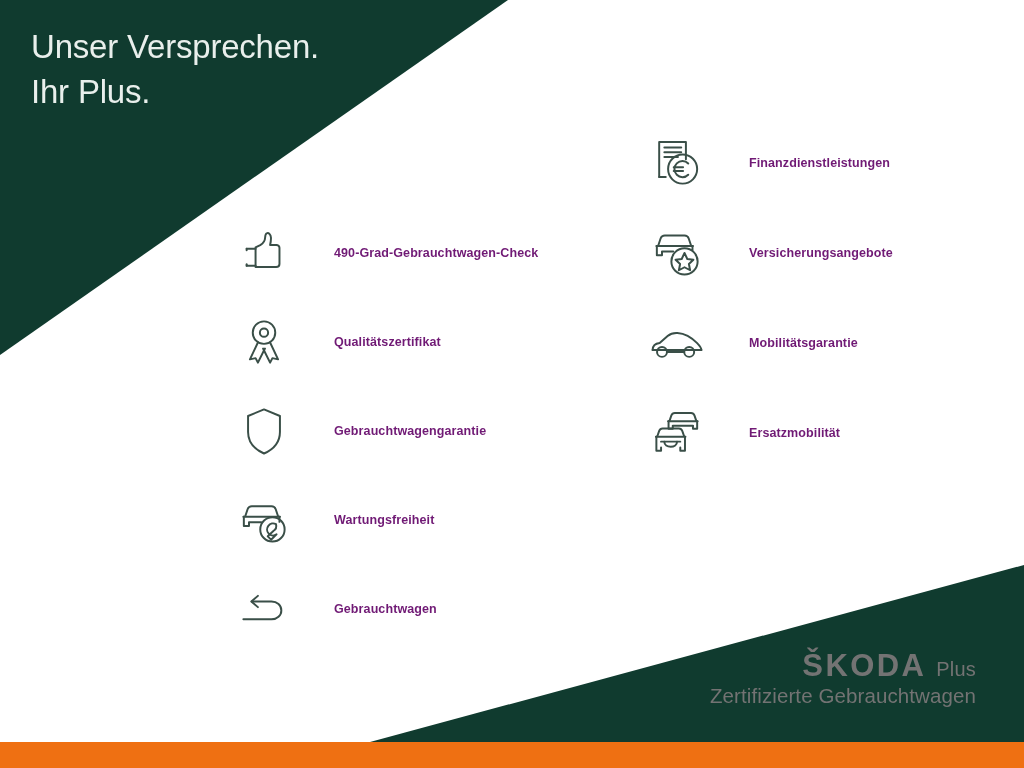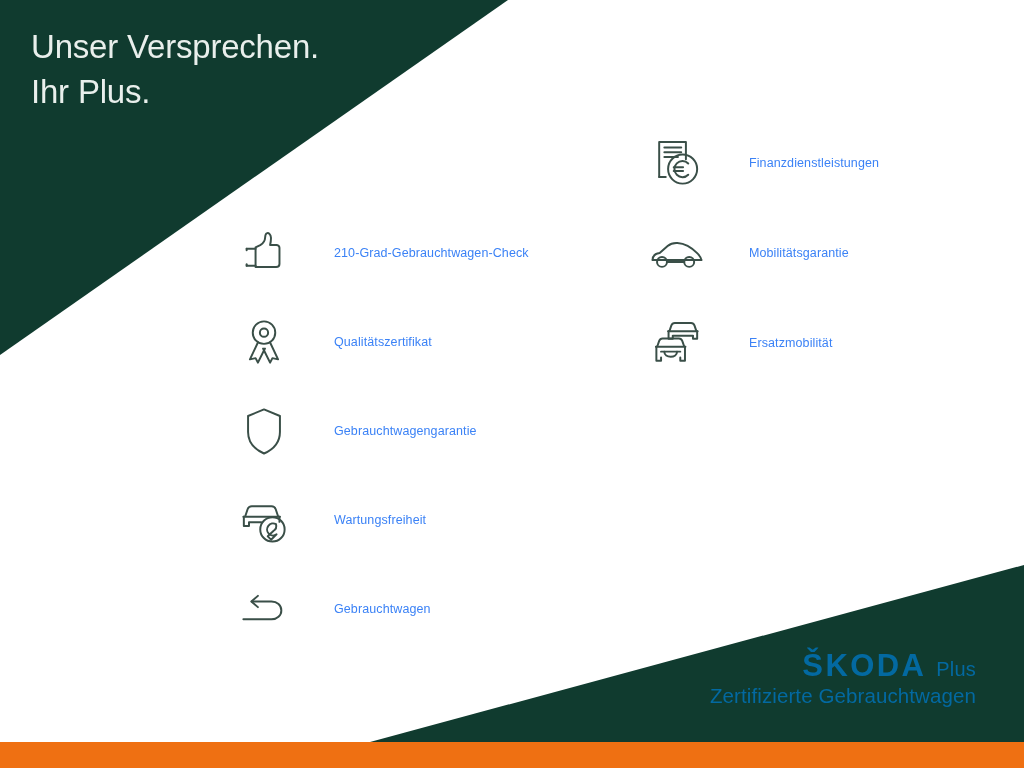--- a/index.html
+++ b/index.html
@@ -64,34 +64,34 @@
     justify-content: center;
   }
   .benefit-icon svg {
     display: block;
     width: 60px;
     height: 60px;
   }
   .benefit-label {
     margin-left: 38px;
     font-size: 12.5px;
-    font-weight: normal;
-    color: #3b82f6;
+    font-weight: bold;
+    color: #701a75;
     letter-spacing: 0.1px;
     white-space: nowrap;
   }
   #col-right .benefit-label { margin-left: 40px; }
 
   
   #brand {
     position: absolute;
     right: 48px;
     bottom: 60px;
     text-align: right;
-    color: #0369a1;
+    color: #737373;
   }
   .brand-row {
     display: flex;
     align-items: baseline;
     justify-content: flex-end;
     gap: 10px;
   }
   .brand-word {
     font-size: 31px;
     font-weight: bold;
@@ -132,21 +132,21 @@
     <div class="benefit">
       <span class="benefit-icon">
         <svg viewBox="0 0 64 64" fill="none" stroke="#3a4f48" stroke-width="2.1" stroke-linecap="round" stroke-linejoin="round">
           <path d="M23 26 L23 47 L45 47 C47 47 48.5 45.6 48.5 43.8 L48.5 26.5 C48.5 24.8 47 23.4 45.2 23.4 L38.5 23.4 C38.5 23.4 39.6 19 39.4 15.5 C39.2 12.4 37.2 10.5 35.4 10.8 C33.8 11.1 33.3 12.8 33.2 15.4 C33.1 18.6 31.2 21.6 28 23.6 L23 26 Z"></path>
           <path d="M23 27.5 L13.5 27.5"></path>
           <path d="M23 45.5 L13.5 45.5"></path>
           <path d="M13.5 27.5 L13.5 29"></path>
           <path d="M13.5 44 L13.5 45.5"></path>
         </svg>
       </span>
-      <span class="benefit-label">210-Grad-Gebrauchtwagen-Check</span>
+      <span class="benefit-label">490-Grad-Gebrauchtwagen-Check</span>
     </div>
 
     <div class="benefit">
       <span class="benefit-icon">
         <svg viewBox="0 0 64 64" fill="none" stroke="#3a4f48" stroke-width="2.1" stroke-linecap="round" stroke-linejoin="round">
           <circle cx="32" cy="22" r="12"></circle>
           <circle cx="32" cy="22" r="4.4"></circle>
           <path d="M25.5 32.5 L17 50.5 L23 49.2 L25.5 54 L33 39"></path>
           <path d="M38.5 32.5 L47 50.5 L41 49.2 L38.5 54 L31 39"></path>
         </svg>
@@ -202,20 +202,34 @@
           <path d="M18.5 25.5 L33 25.5"></path>
           <circle cx="38" cy="38.5" r="15.5"></circle>
           <path d="M44 32.5 A8.6 8.6 0 1 0 44 44.5"></path>
           <path d="M28.5 36.5 L38.5 36.5"></path>
           <path d="M28.5 40.5 L38.5 40.5"></path>
         </svg>
       </span>
       <span class="benefit-label">Finanzdienstleistungen</span>
     </div>
 
+    <div class="benefit">
+      <span class="benefit-icon">
+        <svg viewBox="0 0 64 64" fill="none" stroke="#3a4f48" stroke-width="2.1" stroke-linecap="round" stroke-linejoin="round">
+          <path d="M12 24 L14.5 16.5 C15.2 14.6 17 13.4 19 13.4 L40 13.4 C42 13.4 43.8 14.6 44.5 16.5 L47 24"></path>
+          <path d="M10 24.5 L49 24.5"></path>
+          <path d="M10.5 24.5 L10.5 34.5 L16 34.5 L16 31"></path>
+          <path d="M48.5 24.5 L48.5 29"></path>
+          <path d="M16 30.5 L28 30.5"></path>
+          <circle cx="40" cy="41" r="14"></circle>
+          <path d="M40 32 L43 38.4 L49.5 39.2 L44.7 43.8 L46 50.4 L40 47.2 L34 50.4 L35.3 43.8 L30.5 39.2 L37 38.4 Z"></path>
+        </svg>
+      </span>
+      <span class="benefit-label">Versicherungsangebote</span>
+    </div>
 
 
     <div class="benefit">
       <span class="benefit-icon">
         <svg viewBox="0 0 64 64" fill="none" stroke="#3a4f48" stroke-width="2.1" stroke-linecap="round" stroke-linejoin="round">
           <path d="M6 39.5 C6 35 9 32.5 13.5 32 L22 24.5 C25 22 28.5 21 32.5 21.3 C40 21.8 48 26.5 53.5 32.2 C56.5 35.3 58 37.5 58 39.5"></path>
           <path d="M6 39.5 L58 39.5"></path>
           <circle cx="16" cy="41.5" r="5.3"></circle>
           <circle cx="45" cy="41.5" r="5.3"></circle>
           <path d="M21.3 41.5 L39.7 41.5"></path>

